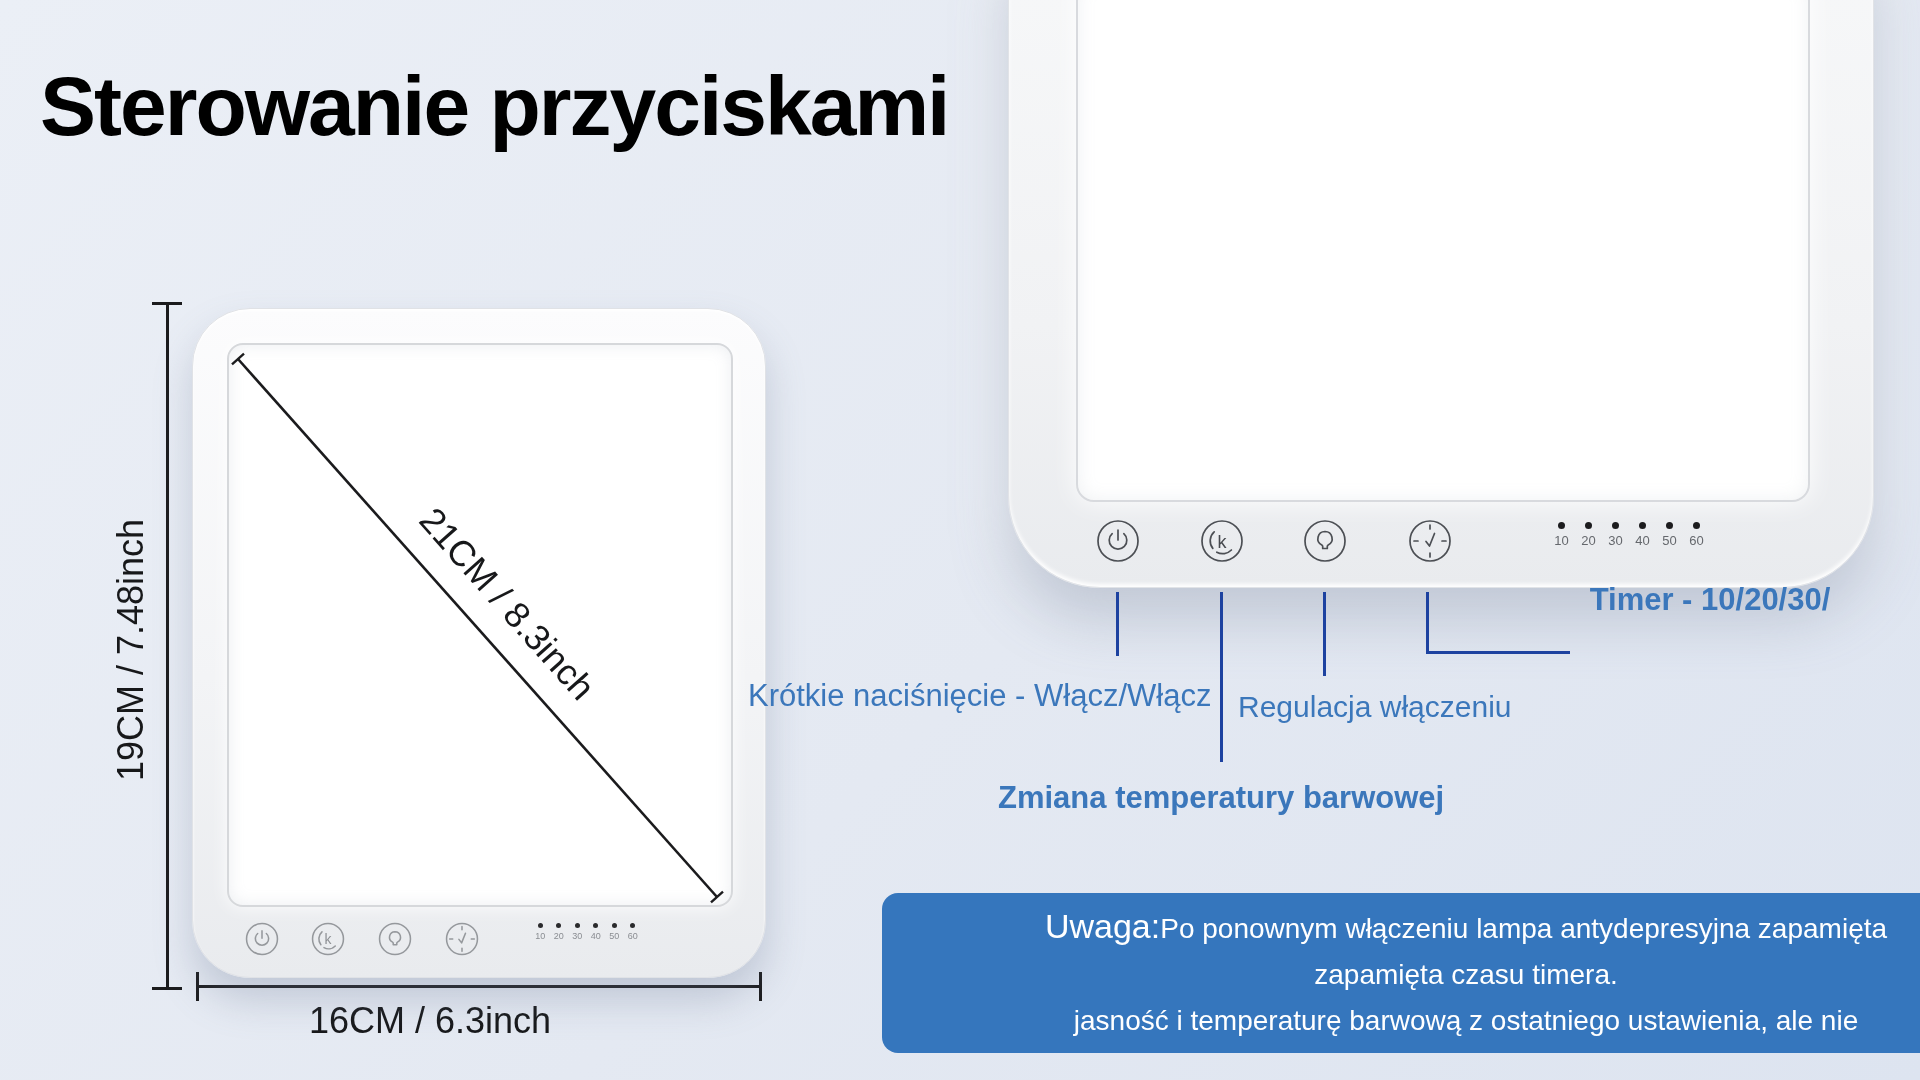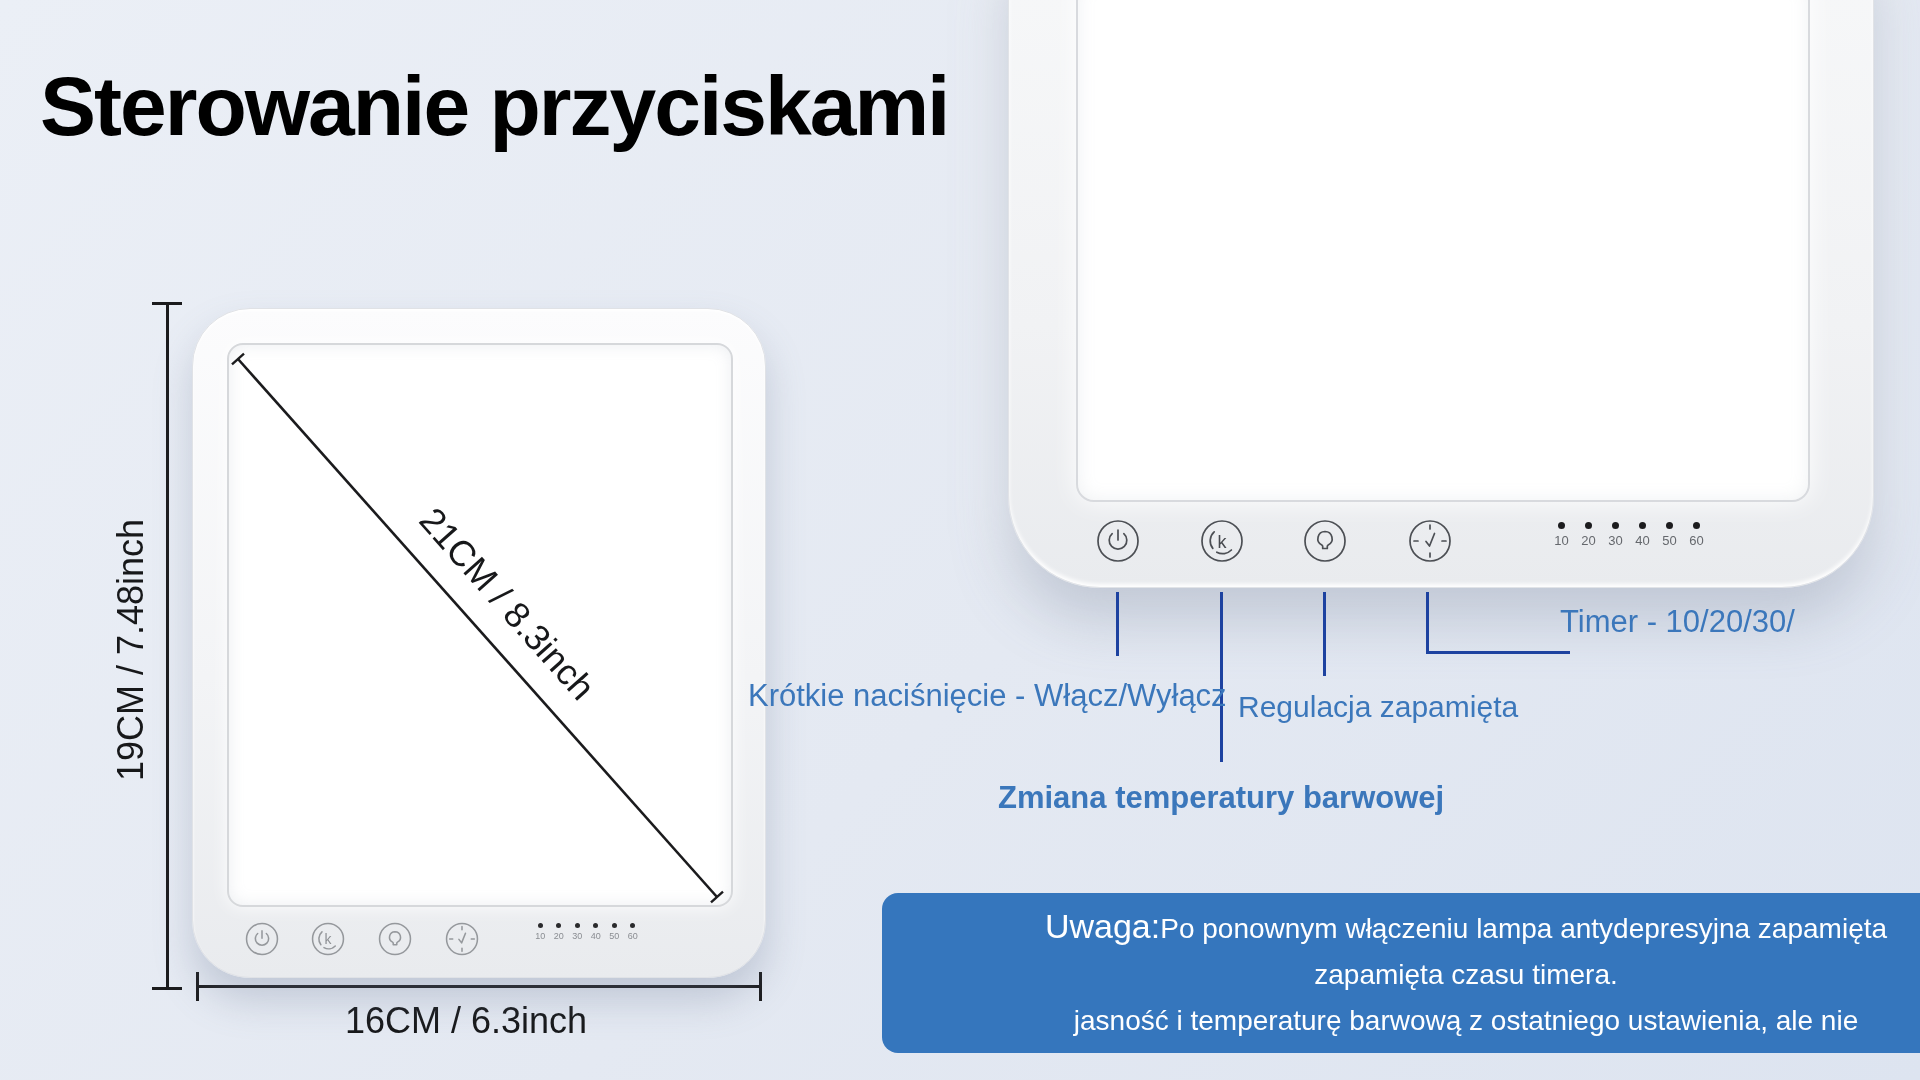--- a/index.html
+++ b/index.html
@@ -90,21 +90,21 @@
 <div class="abs title">Sterowanie przyciskami</div>
 
 <div class="abs dim" style="left:166px;top:303px;width:3px;height:686px;"></div>
 <div class="abs dim" style="left:152px;top:302px;width:30px;height:3px;"></div>
 <div class="abs dim" style="left:152px;top:987px;width:30px;height:3px;"></div>
 <div class="abs dim-label" style="left:-14px;top:650px;width:290px;text-align:center;transform:translate(-50%,-50%) rotate(-90deg);transform-origin:center;left:131px;">19CM / 7.48inch</div>
 
 <div class="abs dim" style="left:196px;top:985px;width:566px;height:3px;"></div>
 <div class="abs dim" style="left:196px;top:972px;width:3px;height:29px;"></div>
 <div class="abs dim" style="left:759px;top:972px;width:3px;height:29px;"></div>
-<div class="abs dim-label" style="left:430px;top:1000px;transform:translateX(-50%);margin-left:36px;">16CM / 6.3inch</div>
+<div class="abs dim-label" style="left:430px;top:1000px;transform:translateX(-50%);">16CM / 6.3inch</div>
 
 <div class="abs lamp-left">
   <div class="abs screen"></div>
 
   <svg class="abs" style="left:0;top:0;" width="572" height="668" viewBox="0 0 572 668">
     <line x1="45" y1="50" x2="524" y2="588" stroke="#1b1b1d" stroke-width="2.6"></line>
     <line x1="39" y1="55.3" x2="51" y2="44.7" stroke="#1b1b1d" stroke-width="2.4"></line>
     <line x1="518" y1="593.3" x2="530" y2="582.7" stroke="#1b1b1d" stroke-width="2.4"></line>
     <text transform="translate(305,303) rotate(48.3)" text-anchor="middle" font-size="36" fill="#17181a">21CM / 8.3inch</text>
   </svg>
@@ -240,24 +240,24 @@
     <span class="num">60</span>
   </div>
   </div>
 
 <div class="abs conn" style="left:1116px;top:592px;width:3px;height:64px;"></div>
 <div class="abs conn" style="left:1220px;top:592px;width:3px;height:170px;"></div>
 <div class="abs conn" style="left:1323px;top:592px;width:3px;height:84px;"></div>
 <div class="abs conn" style="left:1426px;top:592px;width:3px;height:62px;"></div>
 <div class="abs conn" style="left:1426px;top:651px;width:144px;height:3px;"></div>
 
-<div class="abs note-label" style="left:748px;top:678px;">Krótkie naciśnięcie - Włącz/Wyłącz</div>
-<div class="abs note-label" style="left:1238px;top:690px;font-size:30px;">Regulacja zapamięta</div>
+<div class="abs note-label" style="left:748px;top:678px;">Krótkie naciśnięcie - Włącz/Włącz</div>
+<div class="abs note-label" style="left:1238px;top:690px;font-size:30px;">Regulacja włączeniu</div>
 <div class="abs note-label" style="left:998px;top:780px;font-weight:bold;">Zmiana temperatury barwowej</div>
-<div class="abs note-label" style="left:1560px;top:602px;width:300px;line-height:40px;">
+<div class="abs note-label" style="left:1560px;top:580px;width:300px;text-align:center;line-height:40px;font-weight:bold;">
   <div>Timer - 10/20/30/</div>
 </div>
 
 <div class="abs note-box">
   <div><span class="big">Uwaga:</span><span>Po ponownym włączeniu lampa antydepresyjna zapamięta</span></div>
   <div>zapamięta czasu timera.</div>
   <div>jasność i temperaturę barwową z ostatniego ustawienia, ale nie</div>
 </div>
 
 </body></html>

